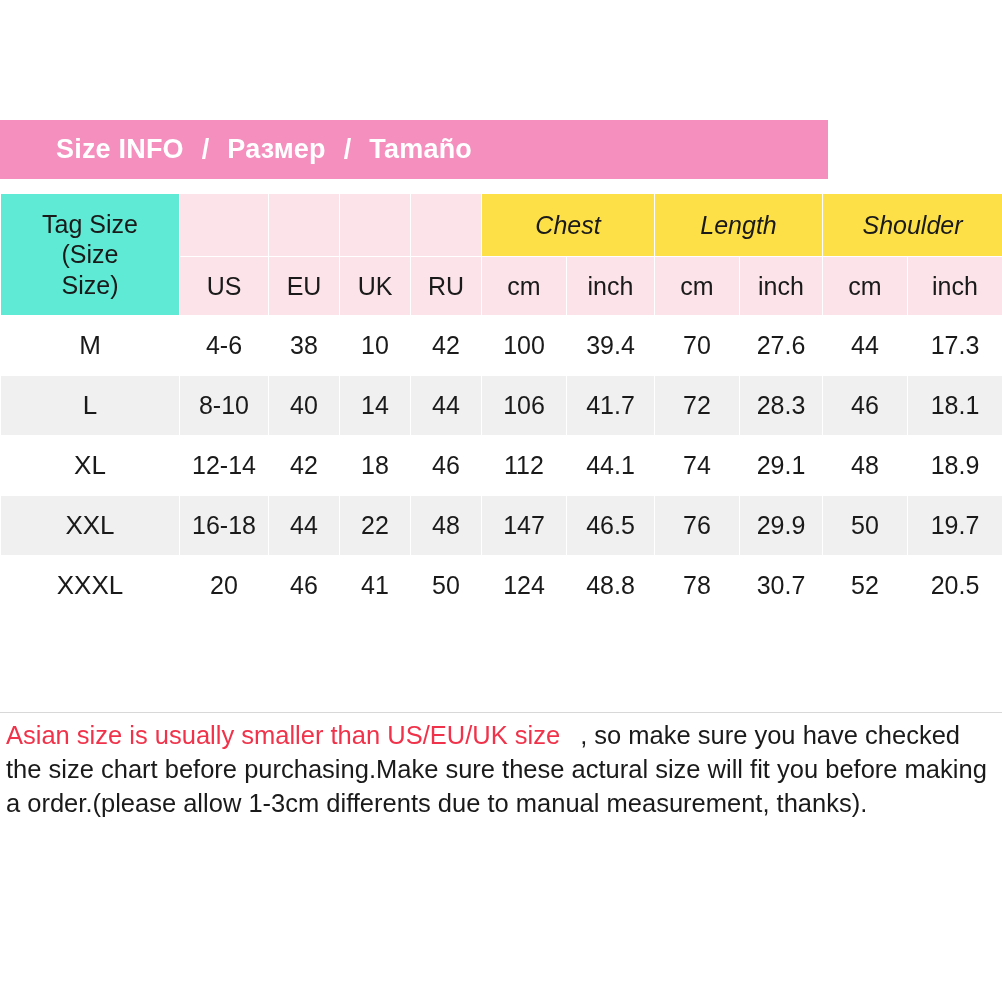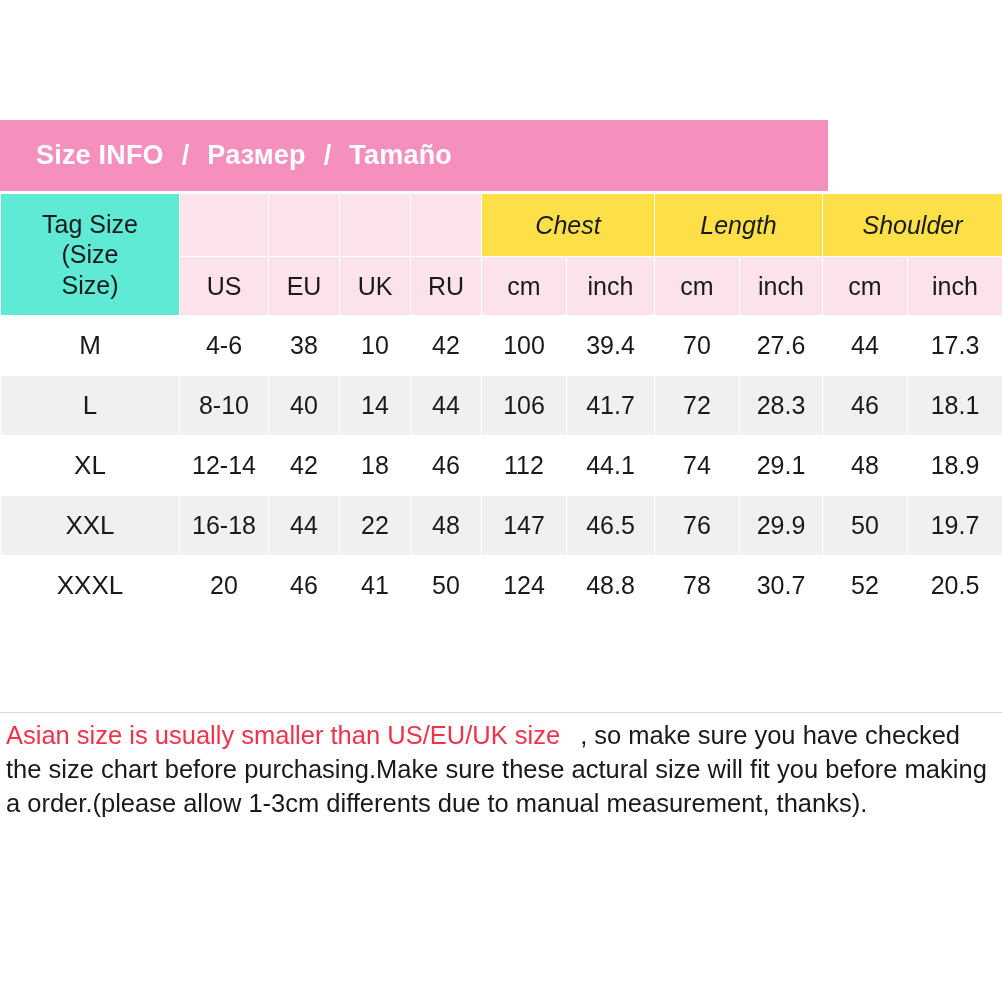--- a/index.html
+++ b/index.html
@@ -19,26 +19,26 @@
     height: 1002px;
     background: #ffffff;
   }
 
   
   .title-bar {
     position: absolute;
     left: 0;
     top: 120px;
     width: 828px;
-    height: 71px;
+    height: 59px;
     background: #f48fbe;
     display: flex;
     align-items: center;
     box-sizing: border-box;
-    padding-left: 36px;
+    padding-left: 56px;
   }
   .title-text {
     color: #ffffff;
     font-weight: bold;
     font-size: 27px;
     letter-spacing: 0.2px;
     white-space: pre;
   }
   .title-sep {
     color: #ffffff;

